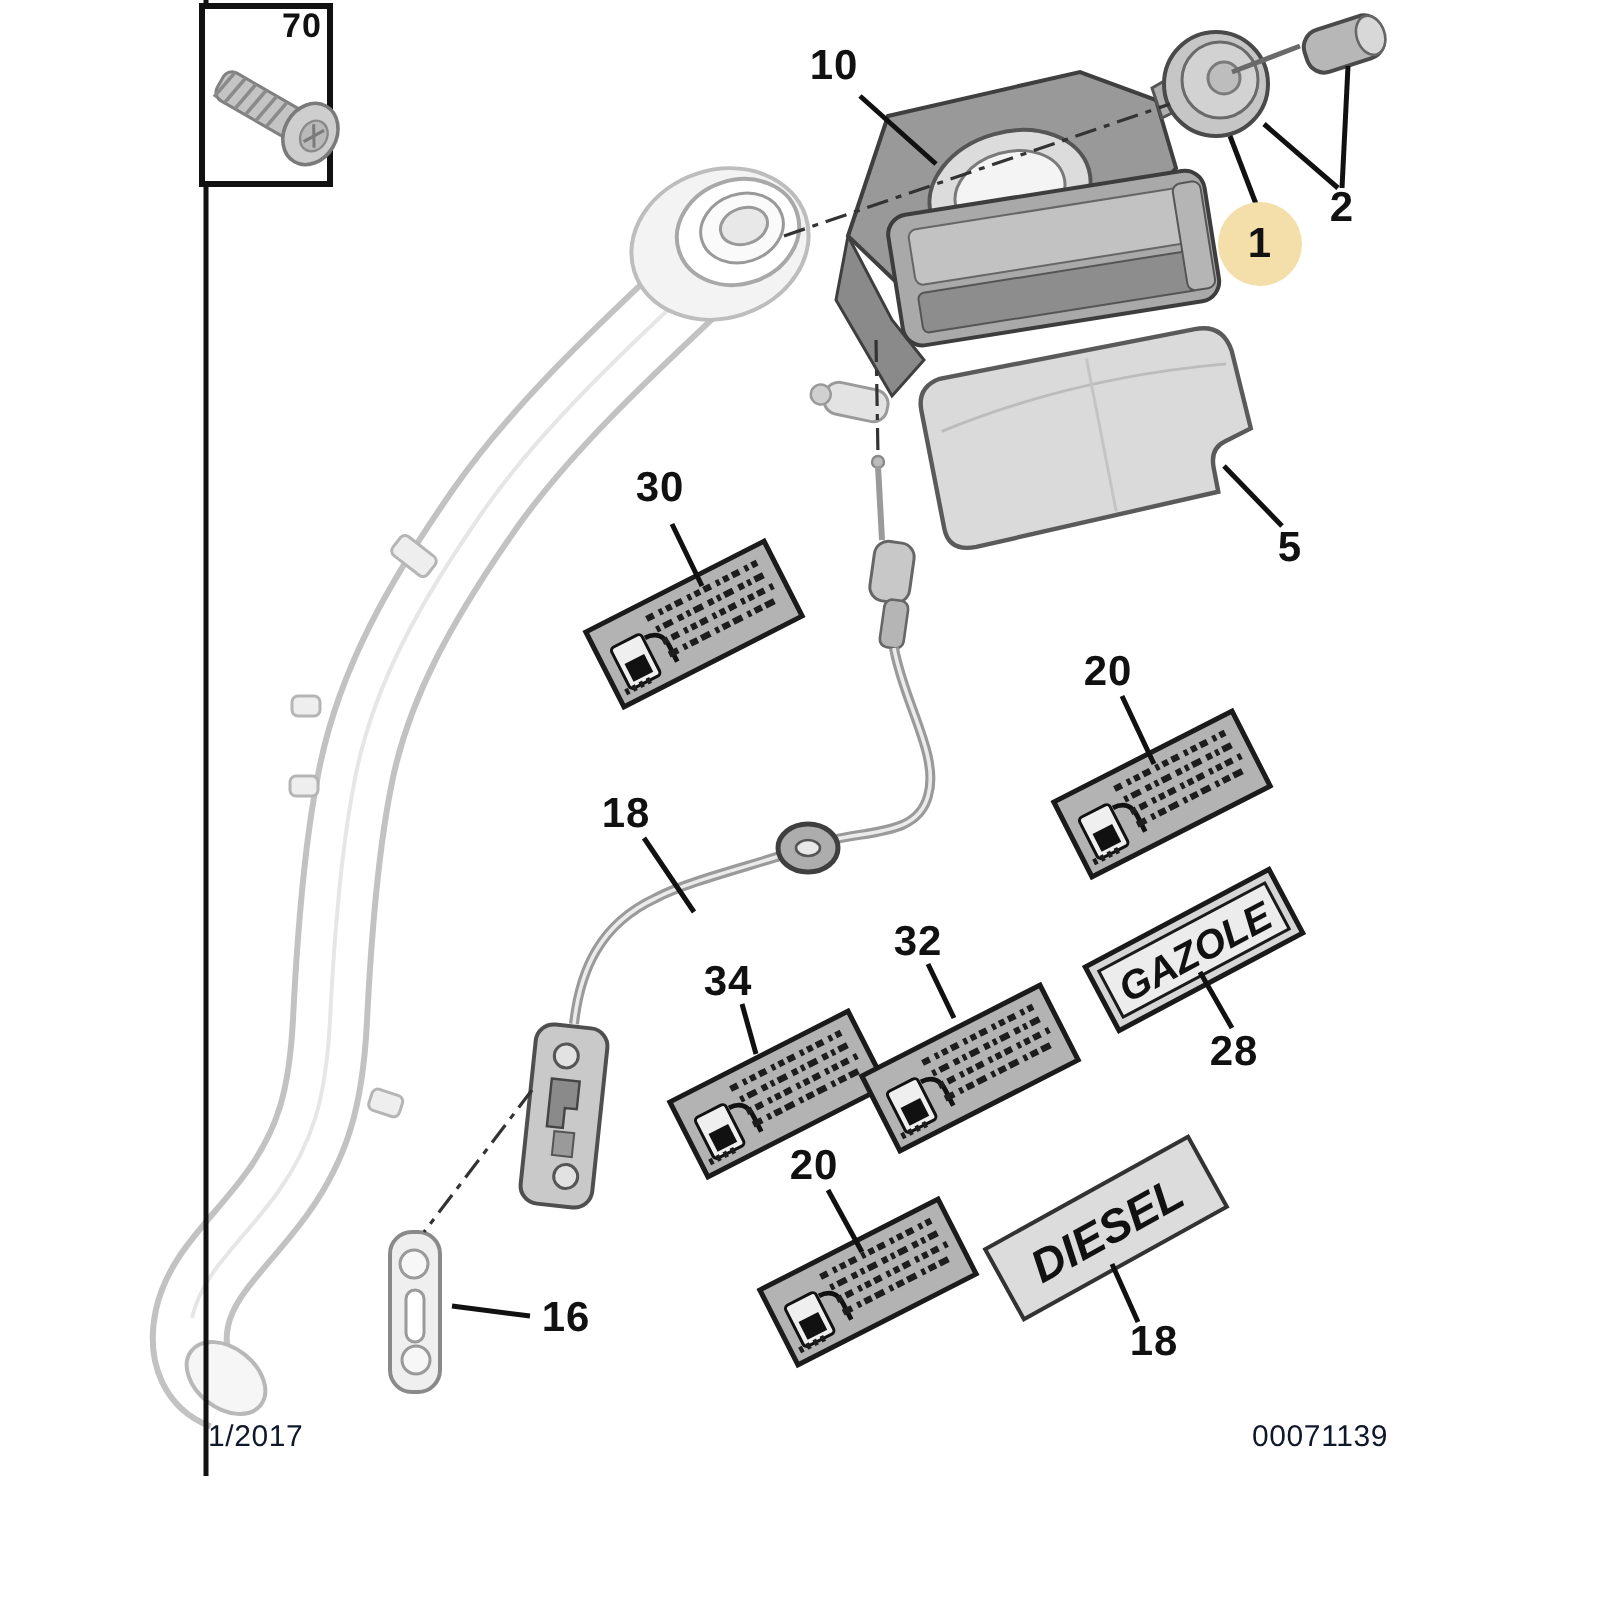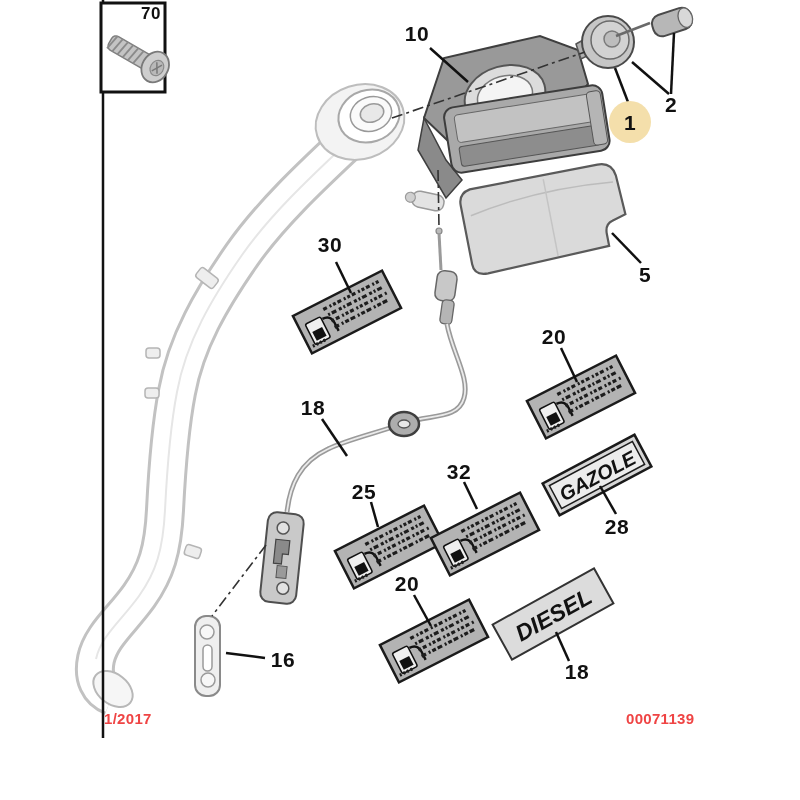--- a/index.html
+++ b/index.html
@@ -10,21 +10,21 @@
   svg{position:absolute;left:0;top:0;}
   .callout{
     position:absolute;transform:translate(-50%,-50%);
     font-weight:bold;font-size:21px;color:#111;line-height:1;
     font-family:"Liberation Sans", sans-serif;cursor:pointer;
     letter-spacing:0.5px;
     text-align:right;
   }
   .callout.small{font-size:17px;}
   .footer-text{
-    position:absolute;font-weight:bold;font-size:15px;color:#ef4444;
+    position:absolute;font-weight:normal;font-size:15px;color:#0f172a;
     font-family:"Liberation Sans", sans-serif;letter-spacing:0.3px;
   }
 </style>
 </head>
 <body>
 
 <div class="stage">
 
   <svg width="800" height="800" viewBox="0 0 800 800">
     <defs>
@@ -193,21 +193,21 @@
   <div class="callout small" style="left:151px;top:13px">70</div>
   <div class="callout" style="left:417px;top:33px">10</div>
   <div class="callout" style="left:630px;top:122px">1</div>
   <div class="callout" style="left:671px;top:104px">2</div>
   <div class="callout" style="left:645px;top:274px">5</div>
   <div class="callout" style="left:330px;top:244px">30</div>
   <div class="callout" style="left:313px;top:407px">18</div>
   <div class="callout" style="left:554px;top:336px">20</div>
   <div class="callout" style="left:617px;top:526px">28</div>
   <div class="callout" style="left:459px;top:471px">32</div>
-  <div class="callout" style="left:364px;top:491px">25</div>
+  <div class="callout" style="left:364px;top:491px">34</div>
   <div class="callout" style="left:407px;top:583px">20</div>
   <div class="callout" style="left:577px;top:671px">18</div>
   <div class="callout" style="left:283px;top:659px">16</div>
 
   <div class="footer-text" style="left:104px;top:710px">1/2017</div>
   <div class="footer-text" style="left:626px;top:710px">00071139</div>
 
 </div>
 
 </body></html>

